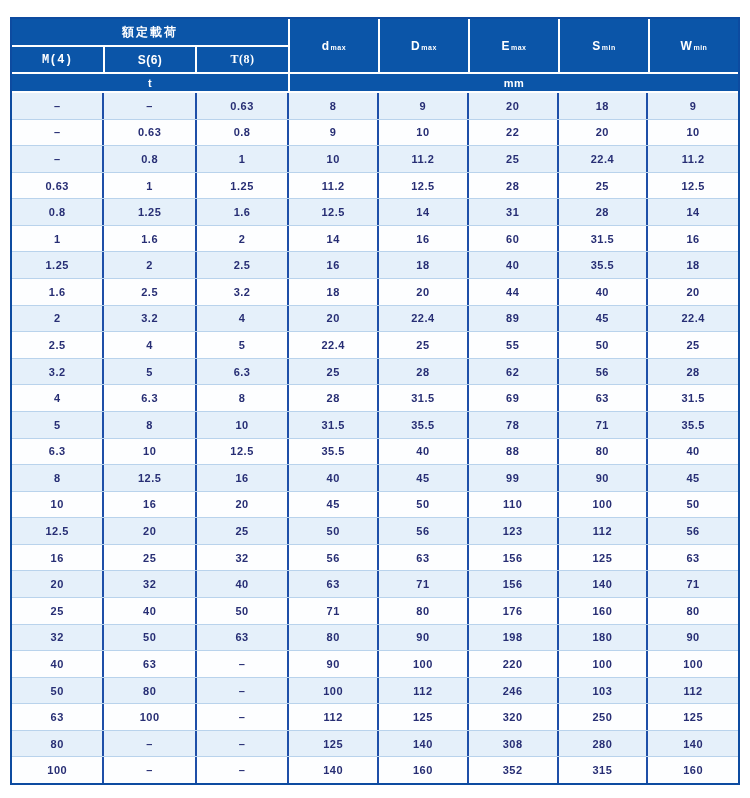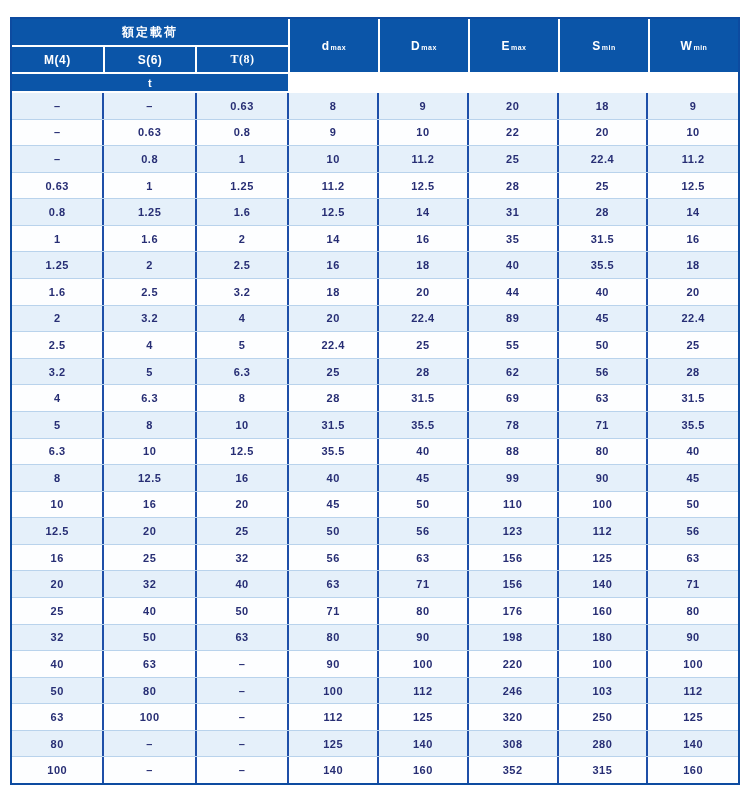--- a/index.html
+++ b/index.html
@@ -28,21 +28,21 @@
   }
   .hcell {
     background:#0b55a8;
     color:#ffffff;
     display:flex; align-items:center; justify-content:center;
     font-weight:bold; font-size:12px;
     letter-spacing:0.5px;
   }
   .hcell sub { font-size:7px; font-weight:bold; margin-left:1px; transform:translateY(2px); }
   .h-title { grid-column:1/4; grid-row:1; letter-spacing:2px; }
-  .h-m4 { grid-column:1; grid-row:2; }
+  .h-m4 { grid-column:1; grid-row:2;font-family:Liberation Mono, monospace; }
   .h-s6 { grid-column:2; grid-row:2; }
   .h-t8 { grid-column:3; grid-row:2;font-family:Liberation Serif, serif; }
   .h-d { grid-column:4; grid-row:1/3; }
   .h-D { grid-column:5; grid-row:1/3; }
   .h-E { grid-column:6; grid-row:1/3; }
   .h-S { grid-column:7; grid-row:1/3; }
   .h-W { grid-column:8; grid-row:1/3; }
   .h-unit-t  { grid-column:1/4; grid-row:3; font-size:11px; }
   .h-unit-mm { grid-column:4/9; grid-row:3; font-size:11px; }
   
@@ -93,20 +93,21 @@
       <div class="hcell h-W">
         <span>W</span>
           <sub>min</sub>
       </div>
 
       <div class="hcell h-m4">M(4)</div>
       <div class="hcell h-s6">S(6)</div>
       <div class="hcell h-t8">T(8)</div>
 
       <div class="hcell h-unit-t">t</div>
+      <div class="hcell h-unit-mm">mm</div>
     </div>
 
     <div class="tbody">
         <div class="row odd">
           <div class="cell">–</div>
           <div class="cell">–</div>
           <div class="cell">0.63</div>
           <div class="cell">8</div>
           <div class="cell">9</div>
           <div class="cell">20</div>
@@ -152,21 +153,21 @@
           <div class="cell">31</div>
           <div class="cell">28</div>
           <div class="cell">14</div>
         </div>
         <div class="row even">
           <div class="cell">1</div>
           <div class="cell">1.6</div>
           <div class="cell">2</div>
           <div class="cell">14</div>
           <div class="cell">16</div>
-          <div class="cell">35</div>
+          <div class="cell">60</div>
           <div class="cell">31.5</div>
           <div class="cell">16</div>
         </div>
         <div class="row odd">
           <div class="cell">1.25</div>
           <div class="cell">2</div>
           <div class="cell">2.5</div>
           <div class="cell">16</div>
           <div class="cell">18</div>
           <div class="cell">40</div>

